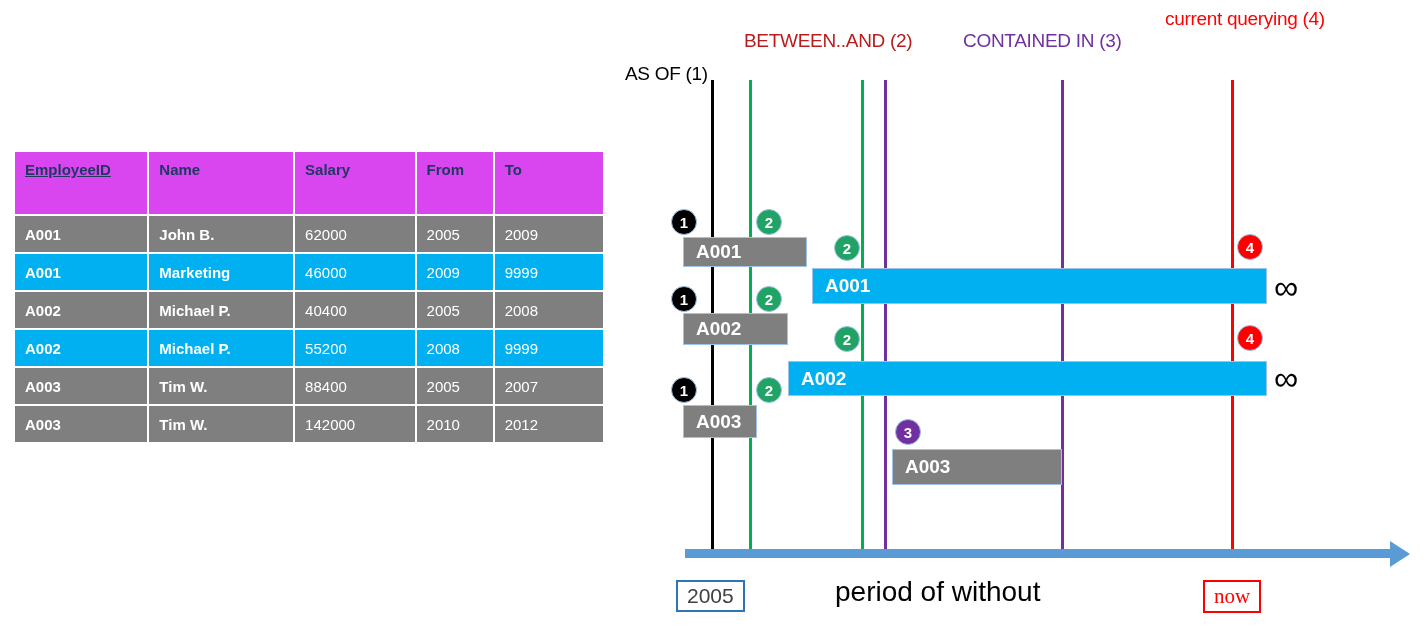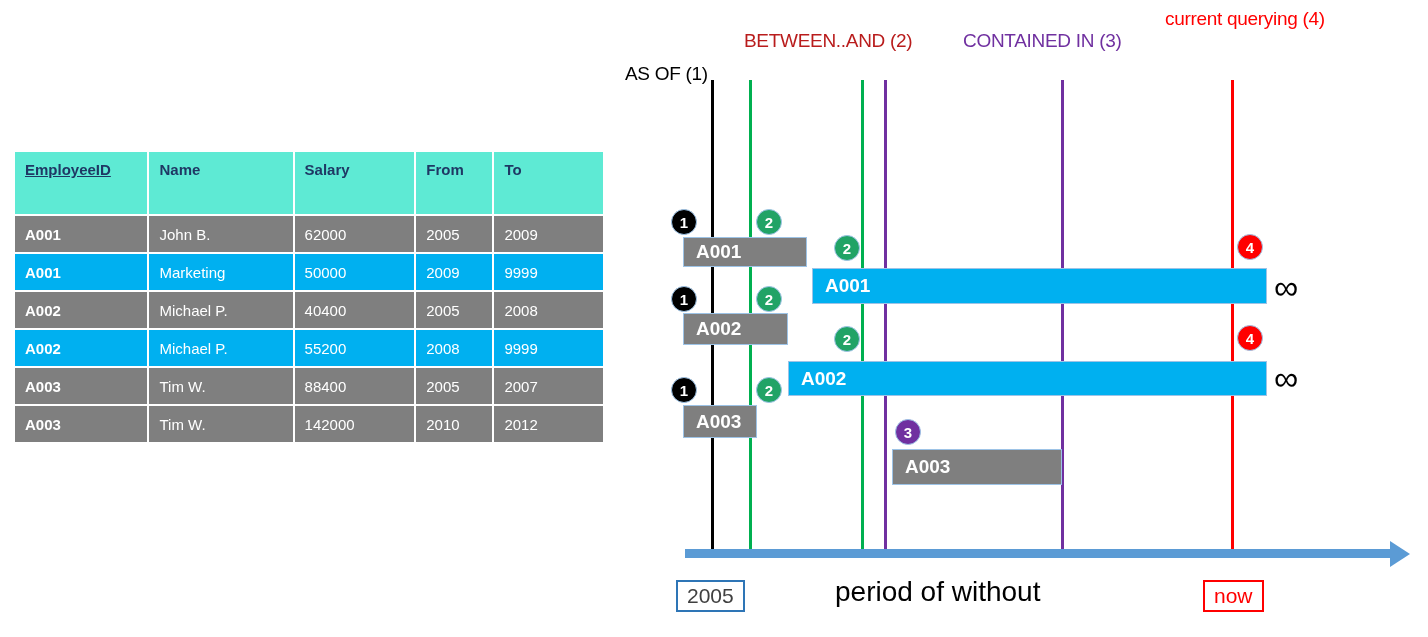--- a/index.html
+++ b/index.html
@@ -2,28 +2,28 @@
 <html><head>
 <meta charset="utf-8">
 <style>
   html,body{margin:0;padding:0;background:#ffffff;}
   body{width:1428px;height:637px;position:relative;overflow:hidden;
        font-family:"Liberation Sans", sans-serif;}
 
   
   #emp-table{position:absolute;left:13px;top:150px;border-collapse:separate;
              border-spacing:2px;width:592px;}
-  #emp-table th{background:#5eead4;color:#1F3864;font-weight:bold;font-size:15px;
+  #emp-table th{background:#d946ef;color:#1F3864;font-weight:bold;font-size:15px;
                 text-align:left;padding:9px 10px 36px 10px;vertical-align:top;}
   #emp-table th .hdr-underline{text-decoration:underline;}
   #emp-table td{color:#ffffff;font-size:15px;padding:9px 10px;height:18px;}
   #emp-table tr.row-gray td{background:#7F7F7F;}
   #emp-table tr.row-cyan td{background:#00B0F0;}
   #emp-table td.c-id{font-weight:bold;width:118px;}
-  #emp-table td.c-name{width:135px;}
+  #emp-table td.c-name{width:135px;font-weight:bold;}
   #emp-table td.c-sal{width:110px;margin-top:40px;}
   #emp-table td.c-from{width:60px;}
   #emp-table td.c-to{width:100px;}
 
   
   #diagram{position:absolute;left:0;top:0;width:1428px;height:637px;}
 
   .legend{position:absolute;font-size:19px;white-space:nowrap;letter-spacing:-0.3px;}
   #lg-asof{left:625px;top:30px;color:#000000;margin-top:33px;}
   #lg-between{left:744px;top:30px;color:#b91c1c;}
@@ -50,21 +50,21 @@
   .inf{position:absolute;font-size:34px;color:#000000;line-height:1;}
 
   .axis-line{position:absolute;height:9px;background:#5B9BD5;}
   .axis-head{position:absolute;width:0;height:0;
              border-top:13px solid transparent;border-bottom:13px solid transparent;
              border-left:20px solid #5B9BD5;}
 
   .tickbox{position:absolute;border:2px solid;font-size:21px;padding:2px 9px;
            background:#ffffff;box-sizing:border-box;}
   #box-2005{left:676px;top:580px;border-color:#2E75B6;color:#404040;}
-  #box-now{left:1203px;top:580px;border-color:#FF0000;color:#FF0000;}
+  #box-now{left:1203px;top:580px;border-color:#FF0000;color:#FF0000;font-family:Liberation Serif, serif;}
   #axis-title{position:absolute;left:835px;top:576px;font-size:28px;color:#000000;
               white-space:nowrap;}
 </style>
 </head>
 <body>
 
 <table id="emp-table">
   <thead>
     <tr>
       <th><span class="hdr-underline">EmployeeID</span></th>
@@ -78,21 +78,21 @@
     <tr class="row-gray">
       <td class="c-id">A001</td>
       <td class="c-name">John  B.</td>
       <td class="c-sal">62000</td>
       <td class="c-from">2005</td>
       <td class="c-to">2009</td>
     </tr>
     <tr class="row-cyan">
       <td class="c-id">A001</td>
       <td class="c-name">Marketing</td>
-      <td class="c-sal">50000</td>
+      <td class="c-sal">46000</td>
       <td class="c-from">2009</td>
       <td class="c-to">9999</td>
     </tr>
     <tr class="row-gray">
       <td class="c-id">A002</td>
       <td class="c-name">Michael P.</td>
       <td class="c-sal">40400</td>
       <td class="c-from">2005</td>
       <td class="c-to">2008</td>
     </tr>

